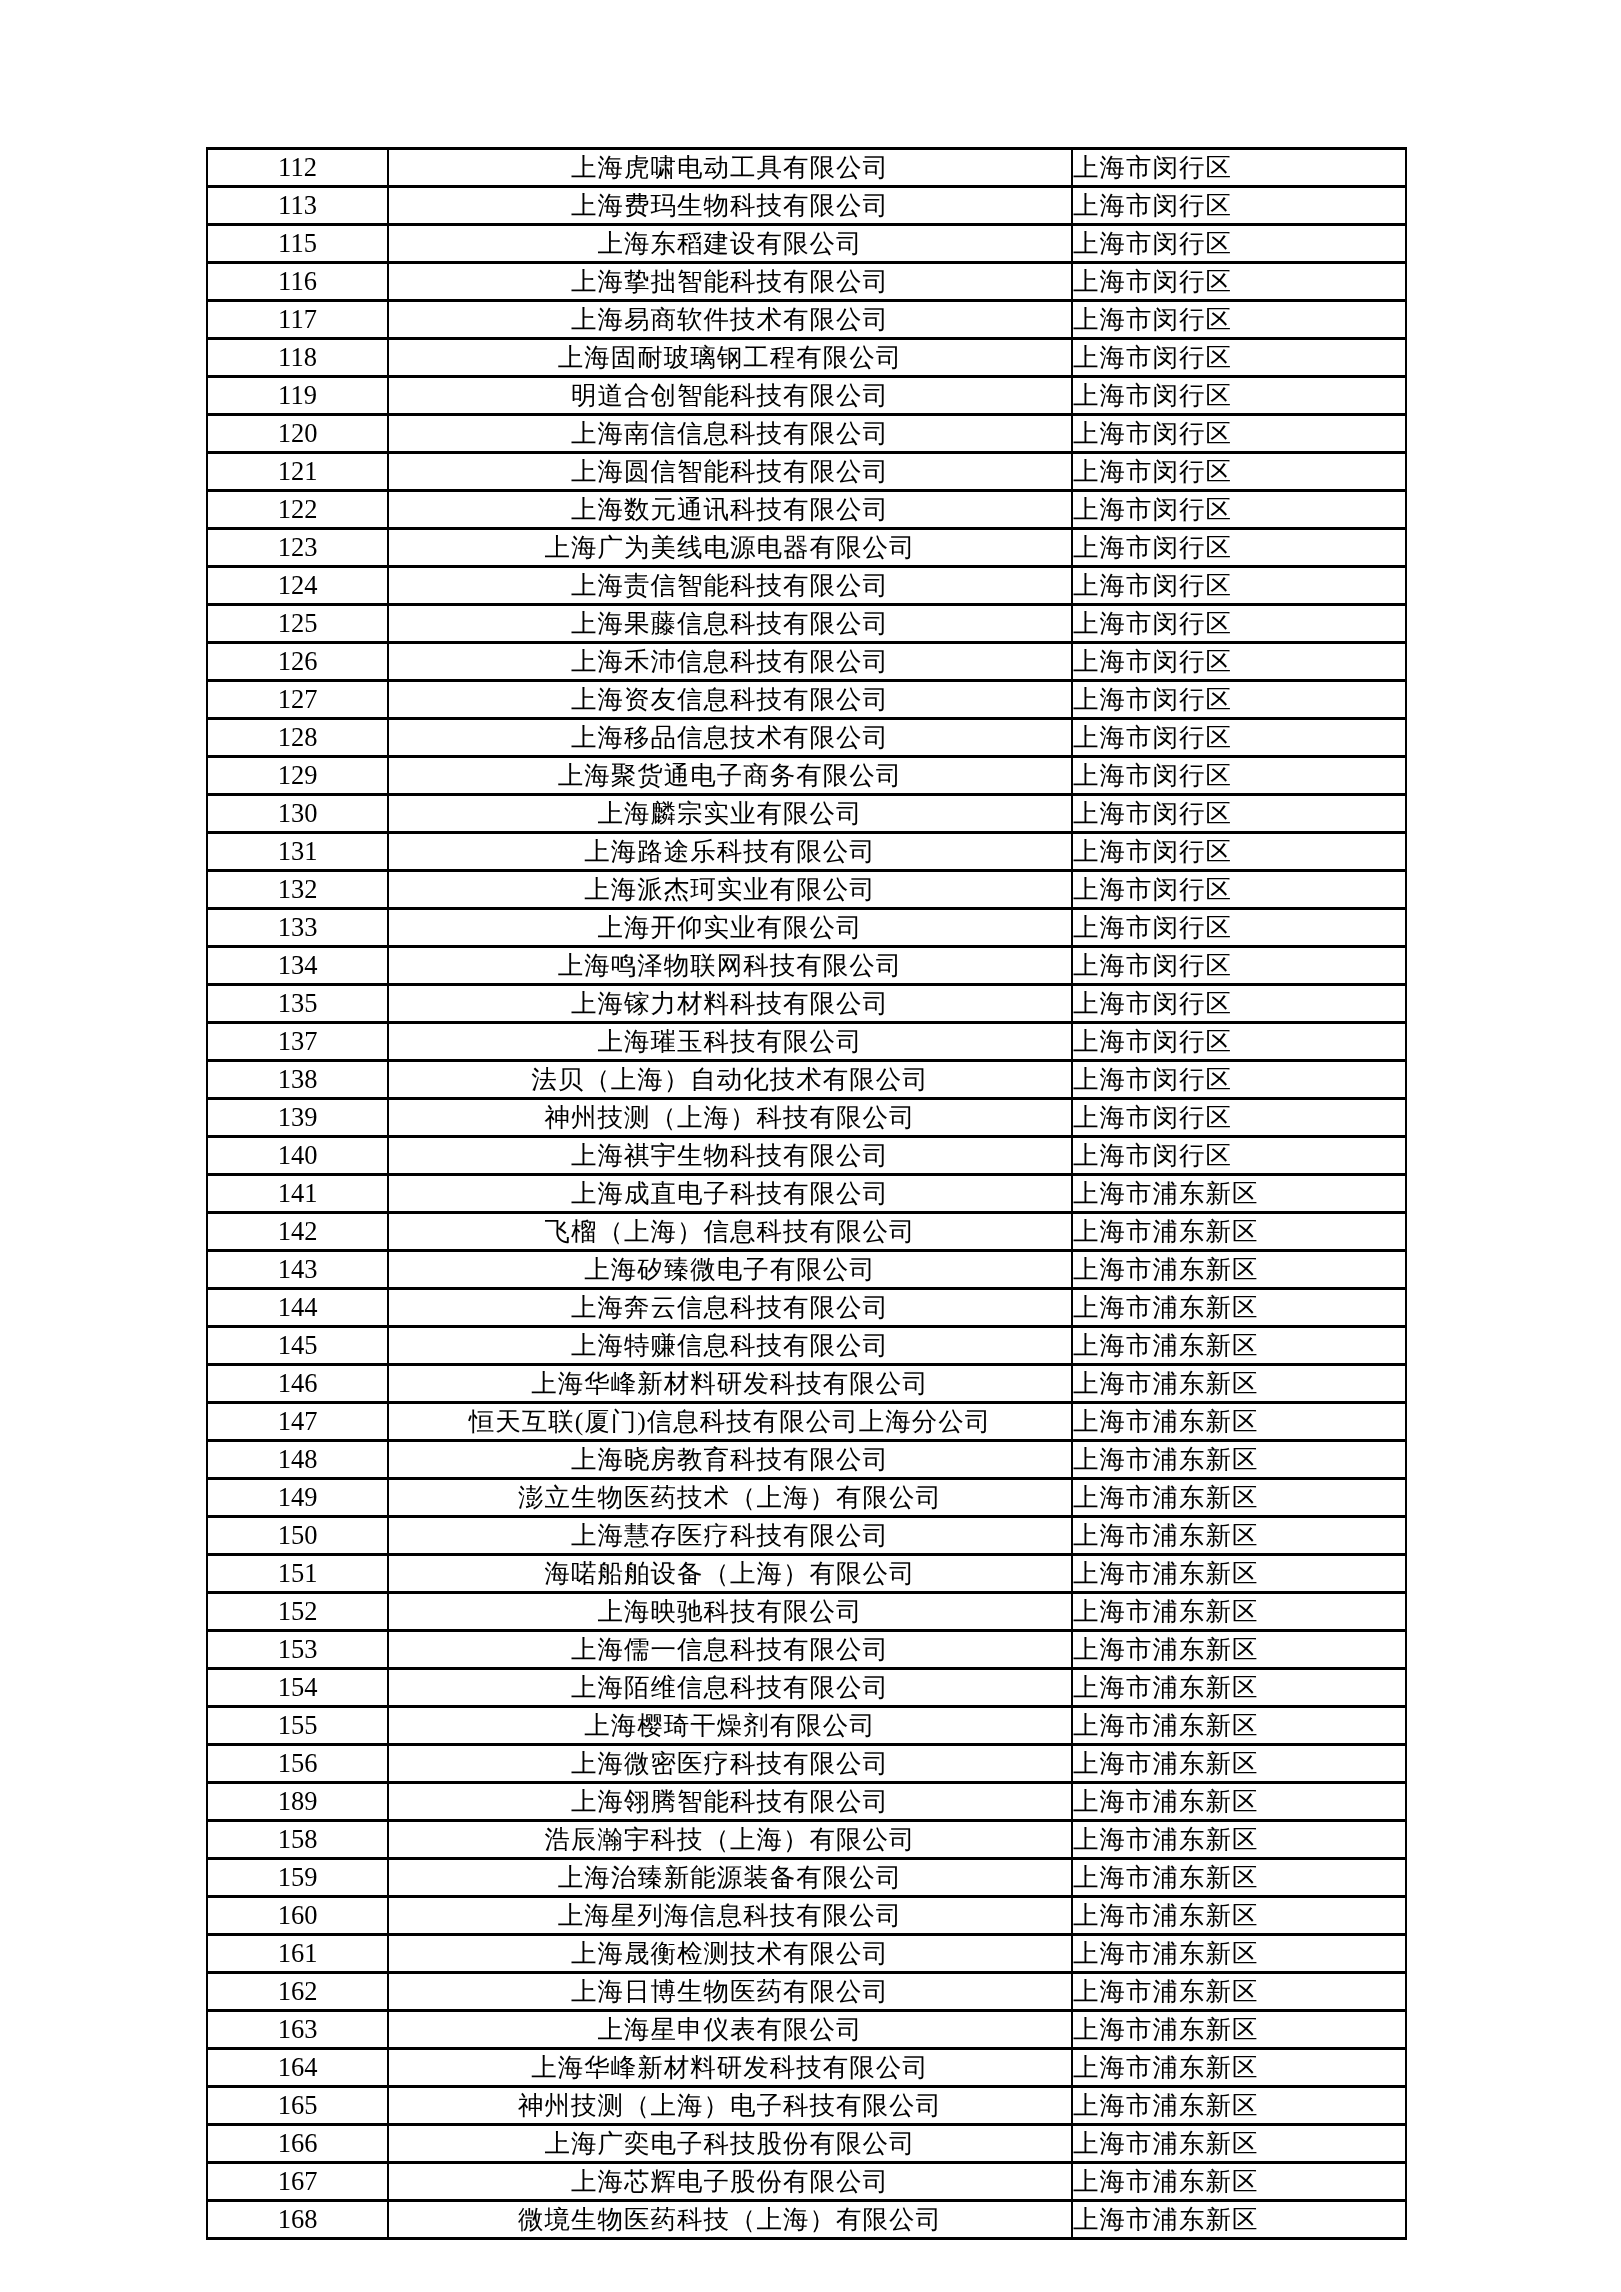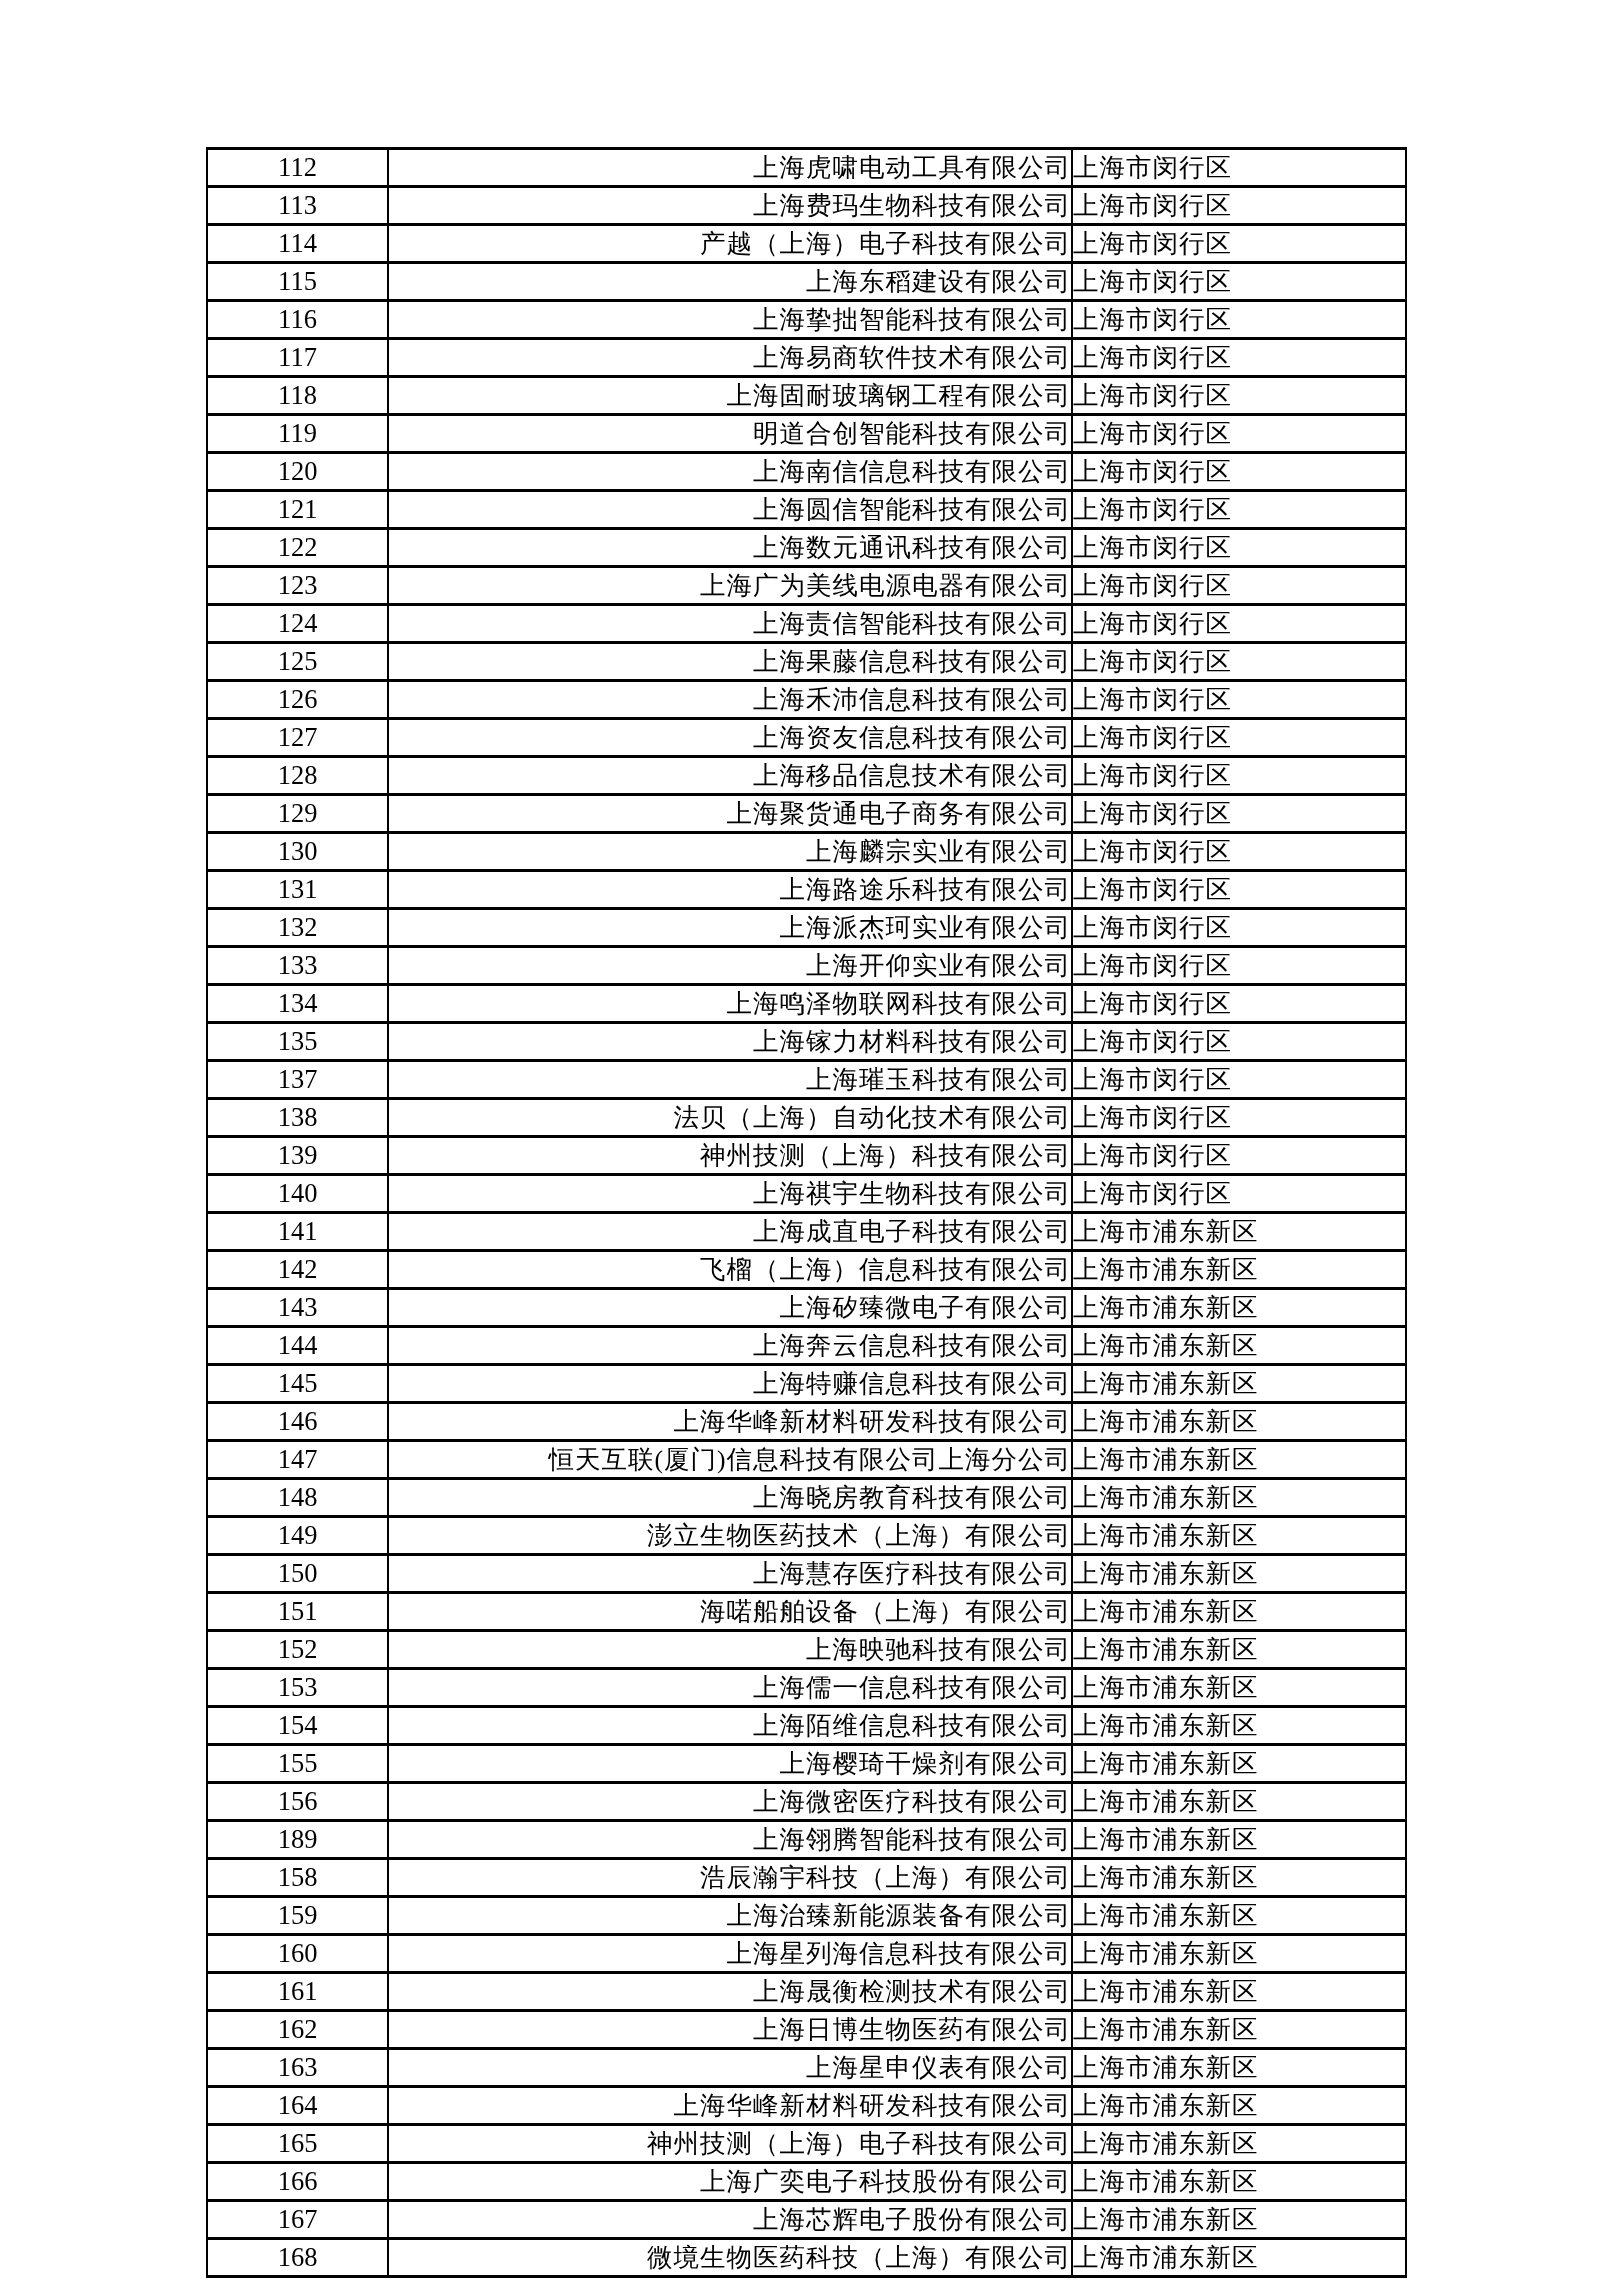--- a/index.html
+++ b/index.html
@@ -41,21 +41,21 @@
     white-space: nowrap;
     vertical-align: middle;
   }
   td.c-no {
     width: 179px;
     text-align: center;
     font-size: 26.5px;
   }
   td.c-company {
     width: 682px;
-    text-align: right;
+    text-align: center;
     padding-left: 6.9px;
     font-size: 25.5px;
     letter-spacing: 1px;
   }
   td.c-district {
     width: 332px;
     text-align: left;
     font-size: 25.5px;
     letter-spacing: 1px;
   }
@@ -75,25 +75,20 @@
           <td class="c-no">112</td>
           <td class="c-company">上海虎啸电动工具有限公司</td>
           <td class="c-district">上海市闵行区</td>
         </tr>
         <tr>
           <td class="c-no">113</td>
           <td class="c-company">上海费玛生物科技有限公司</td>
           <td class="c-district">上海市闵行区</td>
         </tr>
         <tr>
-          <td class="c-no">114</td>
-          <td class="c-company">产越（上海）电子科技有限公司</td>
-          <td class="c-district">上海市闵行区</td>
-        </tr>
-        <tr>
           <td class="c-no">115</td>
           <td class="c-company">上海东稻建设有限公司</td>
           <td class="c-district">上海市闵行区</td>
         </tr>
         <tr>
           <td class="c-no">116</td>
           <td class="c-company">上海挚拙智能科技有限公司</td>
           <td class="c-district">上海市闵行区</td>
         </tr>
         <tr>

